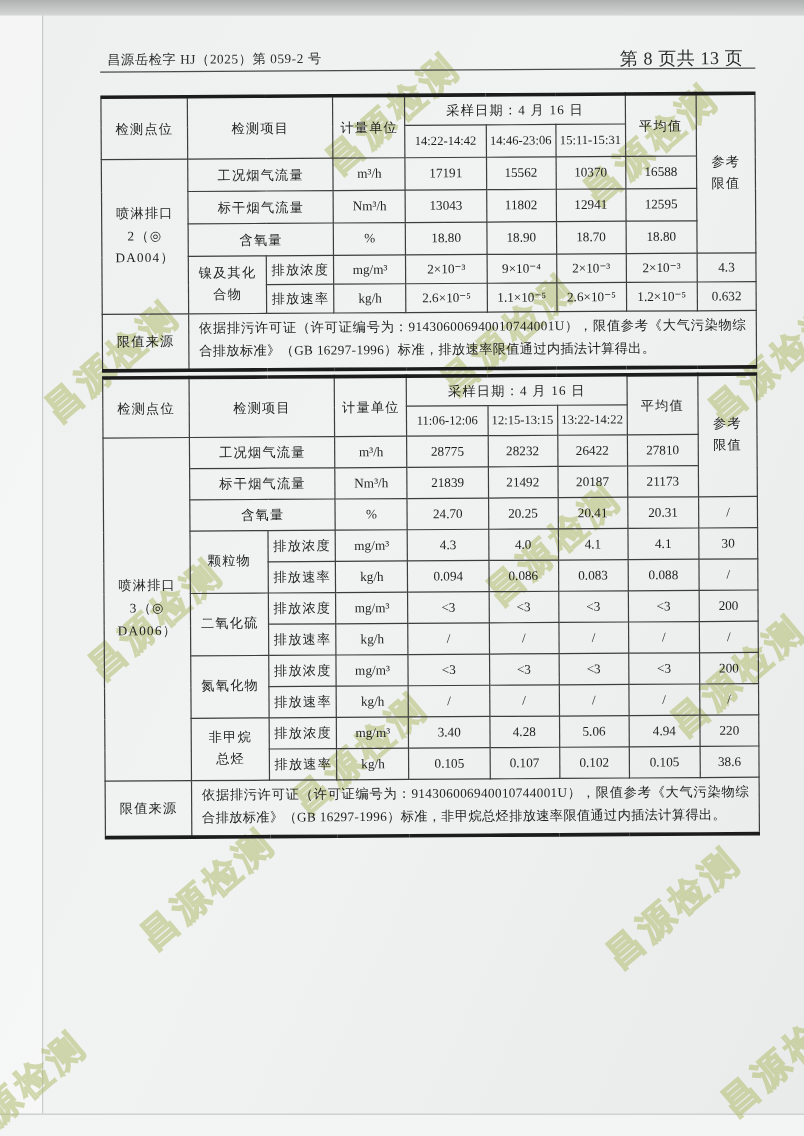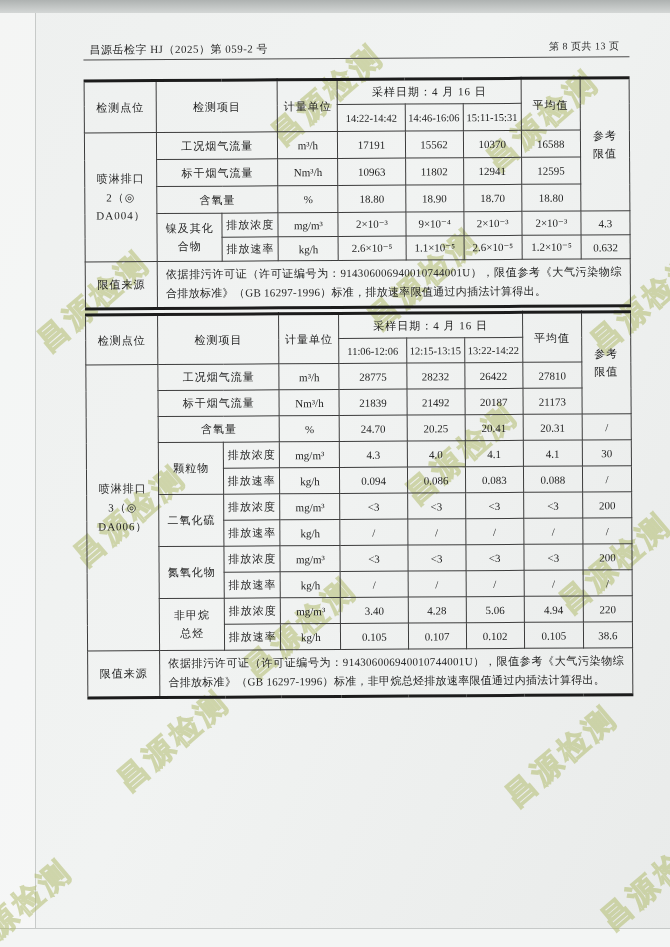--- a/index.html
+++ b/index.html
@@ -18,21 +18,21 @@
     transform:rotate(-0.35deg);transform-origin:50% 50%;}
   
   .wm{position:absolute;font-family:"DejaVu Sans","Liberation Sans",sans-serif;
     font-size:30px;font-weight:bold;letter-spacing:4px;white-space:nowrap;
     color:rgba(222,228,190,0.12);
     -webkit-text-stroke:1.2px rgba(172,182,98,0.48);
     transform:translate(-50%,-50%) rotate(-40deg);z-index:1;}
   
   .doc-number{position:absolute;left:92px;top:41px;font-size:11px;color:#2b2b2b;
     letter-spacing:0.5px;z-index:2;}
-  .page-info{position:absolute;right:48px;top:41px;font-size:10px;color:#2b2b2b;
+  .page-info{position:absolute;right:48px;top:41px;font-size:15px;color:#2b2b2b;
     letter-spacing:0.5px;z-index:2;}
   .header-rule{position:absolute;left:86px;top:58px;width:546px;height:1px;
     background:#4a4a4a;z-index:2;}
   
   table{border-collapse:collapse;table-layout:fixed;position:absolute;left:86px;
     width:546px;background:transparent;z-index:2;
     border:1px solid #333;border-top:3px solid #1c1c1c;border-bottom:3px solid #1c1c1c;}
   #t1{top:78px;} #t2{top:312px;}
   td{border:1px solid #3d3d3d;text-align:center;vertical-align:middle;
     font-size:11px;color:#1f1f1f;padding:0 2px;overflow:hidden;}
@@ -93,38 +93,38 @@
         <td rowspan="2" class="hd">检测点位</td>
         <td rowspan="2" colspan="2" class="hd">检测项目</td>
         <td rowspan="2" class="hd">计量单位</td>
         <td colspan="3" class="hd">采样日期：4 月 16 日</td>
         <td rowspan="2" class="hd bold">平均值</td>
         <td rowspan="5" class="pre">参考
 限值</td>
       </tr>
       <tr class="h27">
         <td class="time">14:22-14:42</td>
-        <td class="time">14:46-16:06</td>
+        <td class="time">14:46-23:06</td>
         <td class="time">15:11-15:31</td>
       </tr>
       <tr class="h27">
         <td rowspan="5" class="site">喷淋排口
 2（◎
 DA004）</td>
         <td colspan="2" class="hd">工况烟气流量</td>
         <td class="num">m³/h</td>
         <td class="num">17191</td>
         <td class="num">15562</td>
         <td class="num">10370</td>
         <td class="num">16588</td>
       </tr>
       <tr class="h27">
         <td colspan="2" class="hd">标干烟气流量</td>
         <td class="num">Nm³/h</td>
-        <td class="num">10963</td>
+        <td class="num">13043</td>
         <td class="num">11802</td>
         <td class="num">12941</td>
         <td class="num">12595</td>
       </tr>
       <tr class="h27">
         <td colspan="2" class="hd">含氧量</td>
         <td class="num">%</td>
         <td class="num">18.80</td>
         <td class="num">18.90</td>
         <td class="num">18.70</td>

